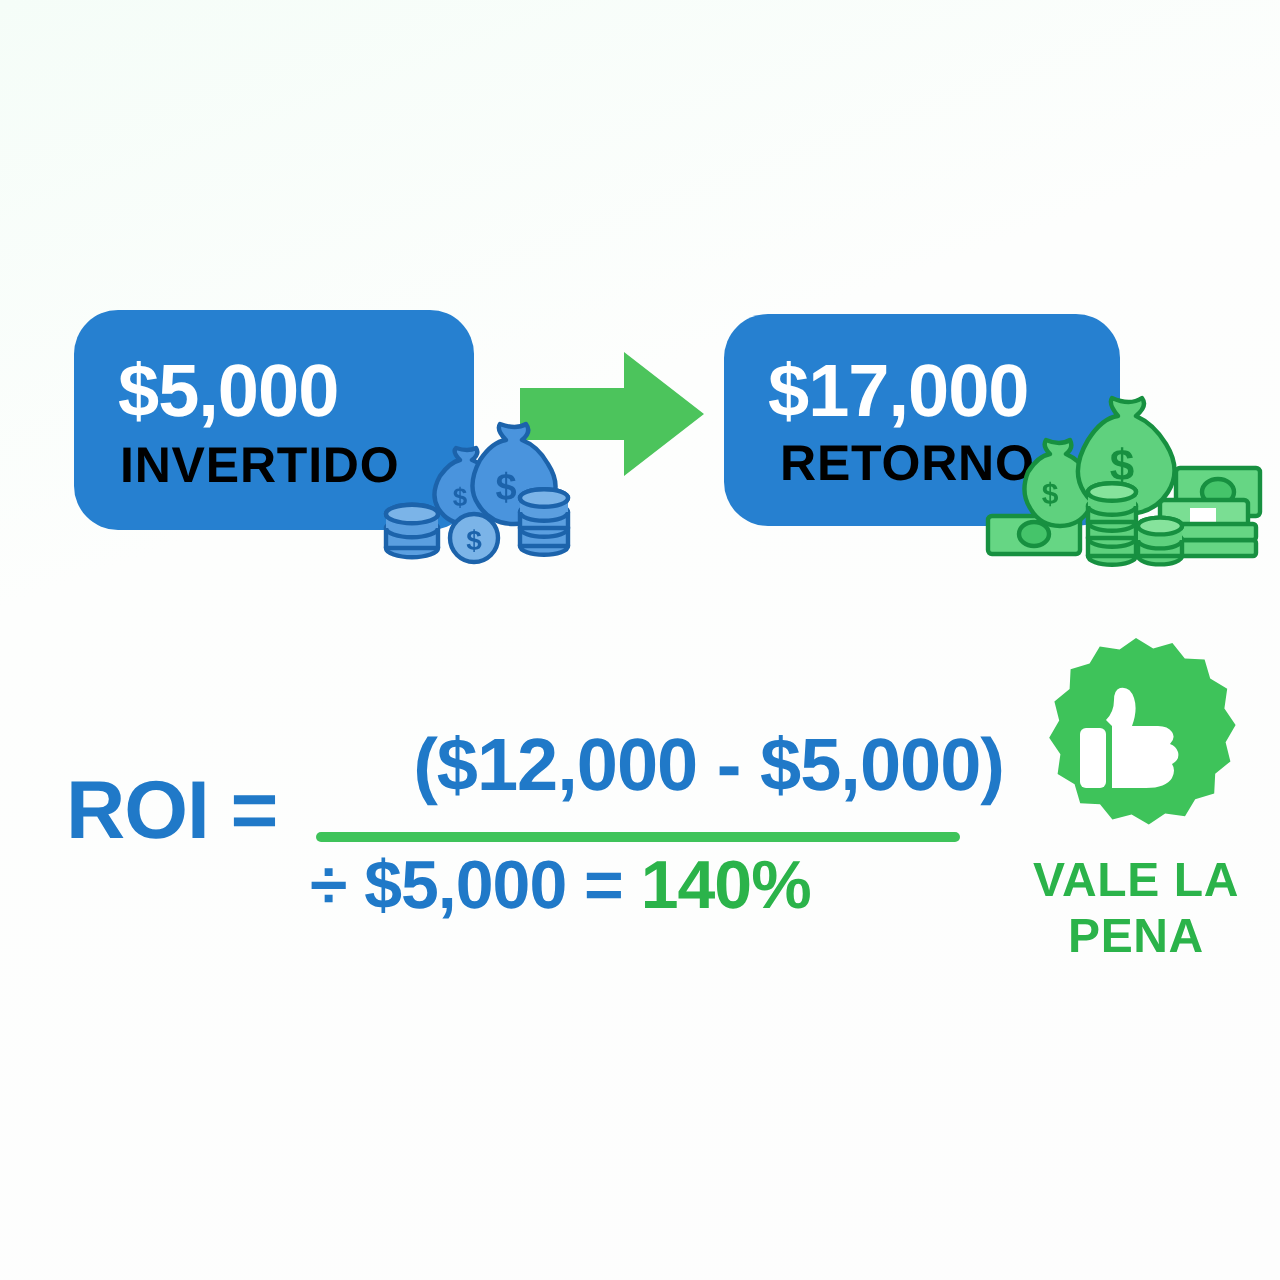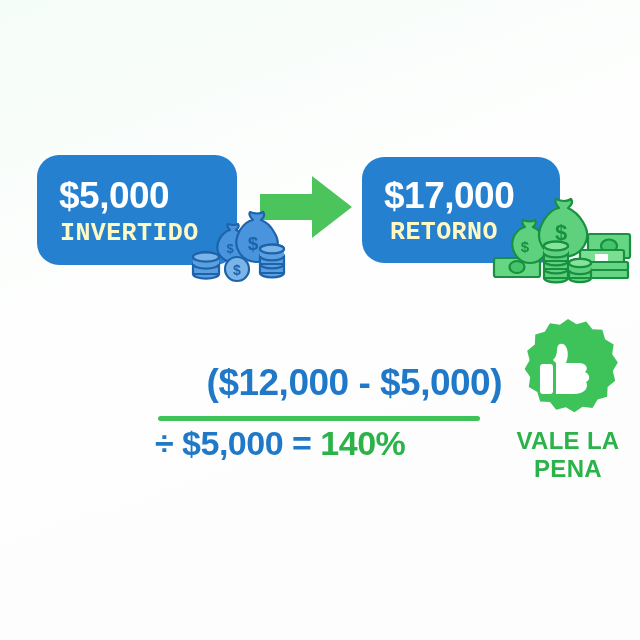--- a/index.html
+++ b/index.html
@@ -40,27 +40,26 @@
     font-size: 37px;
     letter-spacing: -0.5px;
     line-height: 1;
     white-space: nowrap;
   }
   .card-invested .card-amount { left: 22px; top: 22px; }
   .card-return   .card-amount { left: 22px; top: 20px; }
 
   .card-label {
     position: absolute;
-    color: #fef9c3;
+    color: #000000;
     font-weight: bold;
     font-size: 25px;
     letter-spacing: 0.4px;
     line-height: 1;
     white-space: nowrap;
-    font-family: Liberation Mono, monospace;
   }
   .card-invested .card-label { left: 23px; top: 66px; }
   .card-return   .card-label { left: 28px; top: 63px; }
 
   
   .arrow-wrap {
     position: absolute;
     left: 258px;
     top: 172px;
     width: 96px;
@@ -267,20 +266,21 @@
           <ellipse cx="88" cy="67" rx="11" ry="4.2" fill="#86e39c"></ellipse>
         </g>
       </g>
       <text x="69" y="44" font-family="Liberation Sans, sans-serif" font-size="22" font-weight="bold" fill="#179040" text-anchor="middle">$</text>
       <text x="33" y="56" font-family="Liberation Sans, sans-serif" font-size="15" font-weight="bold" fill="#179040" text-anchor="middle">$</text>
     </svg>
   </div>
 
   <div class="formula"></div>
 
+  <div class="roi-label">ROI =</div>
   <div class="numerator">($12,000 - $5,000)</div>
   <div class="frac-bar"></div>
   <div class="denominator"><span>÷ $5,000 = </span><span class="pct">140%</span></div>
 
   <div class="badge-wrap">
     <svg viewBox="0 0 104 104" width="104" height="104" xmlns="http://www.w3.org/2000/svg">
       <path id="scallop" fill="#3ec35a" d="
         M52 2
         L60.6 7.3 L70.2 4.5 L76.4 12.3 L86.3 12.8 L89.1 22.3 L97.6 27.4 L96.2 37.3
         L101.8 45.5 L96.8 54.1 L99.2 63.7 L91.6 69.9 L91.1 79.8 L81.6 82.6 L76.5 91.1

